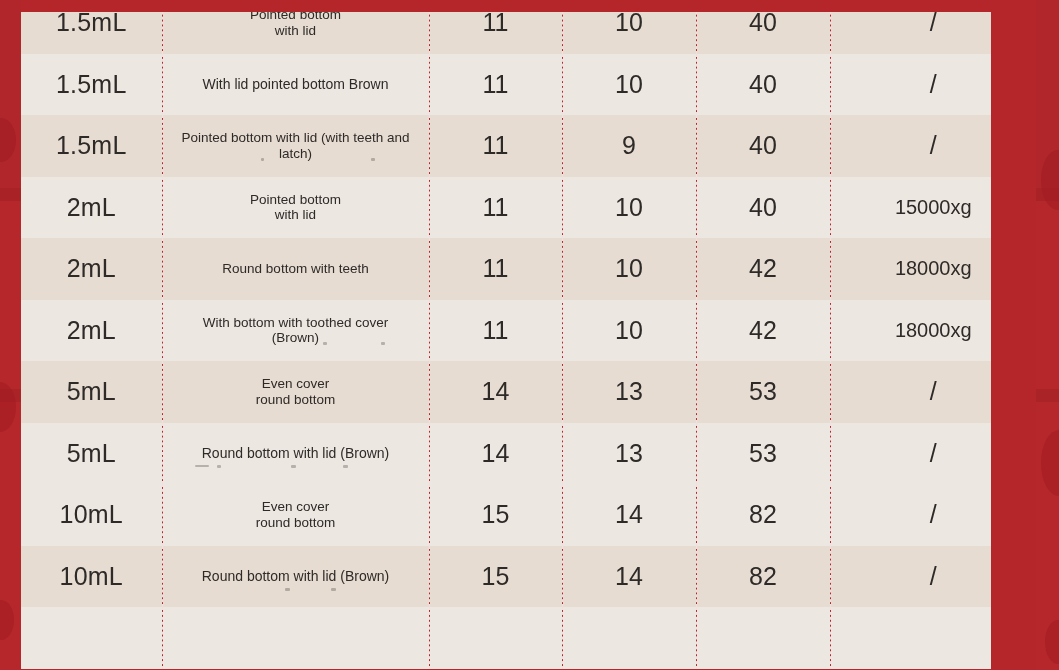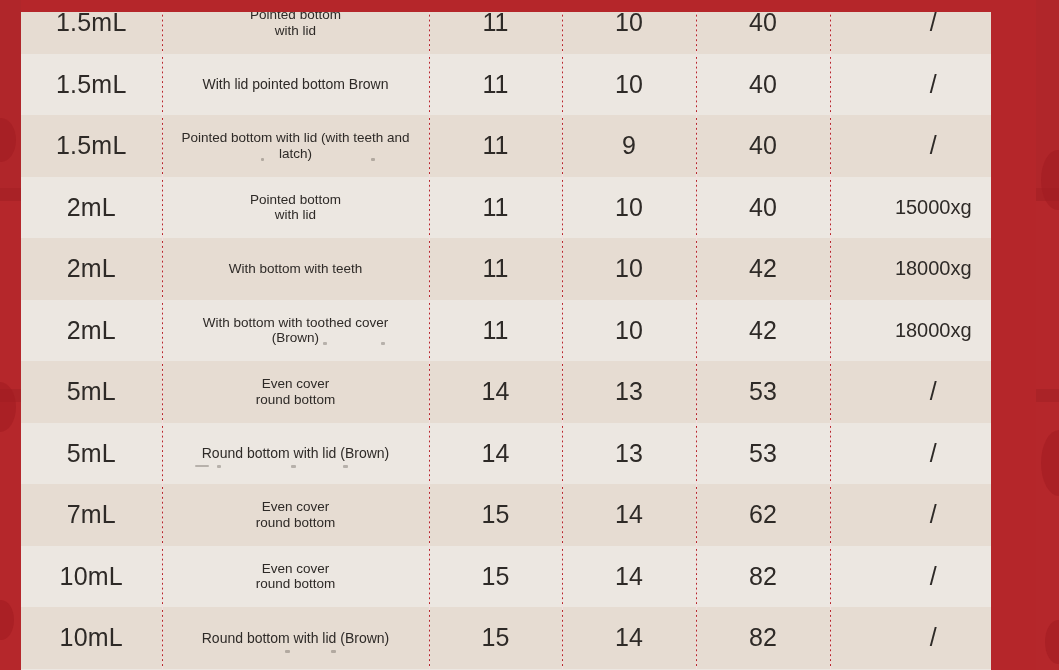--- a/index.html
+++ b/index.html
@@ -184,21 +184,21 @@
             <td class="cell-volume">2mL</td>
             <td class="cell-desc"><span>Pointed bottom
 with lid</span></td>
             <td class="cell-num">11</td>
             <td class="cell-num">10</td>
             <td class="cell-num">40</td>
             <td class="cell-force">15000xg</td>
           </tr>
           <tr class="odd">
             <td class="cell-volume">2mL</td>
-            <td class="cell-desc"><span>With bottom with teeth</span></td>
+            <td class="cell-desc"><span>Round bottom with teeth</span></td>
             <td class="cell-num">11</td>
             <td class="cell-num">10</td>
             <td class="cell-num">42</td>
             <td class="cell-force">18000xg</td>
           </tr>
           <tr class="even">
             <td class="cell-volume">2mL</td>
             <td class="cell-desc"><span>With bottom with toothed cover
 (Brown)</span><span class="ghost"><i style="left: 160px; width: 4px; height: 3px;"></i><i style="left: 218px; width: 4px; height: 3px;"></i></span></td>
             <td class="cell-num">11</td>
@@ -214,29 +214,20 @@
             <td class="cell-num">13</td>
             <td class="cell-num">53</td>
             <td class="cell-force slash">/</td>
           </tr>
           <tr class="even">
             <td class="cell-volume">5mL</td>
             <td class="cell-desc small"><span>Round bottom with lid (Brown)</span><span class="ghost"><i style="left: 32px; width: 14px; height: 2px;"></i><i style="left: 54px; width: 4px; height: 3px;"></i><i style="left: 128px; width: 5px; height: 3px;"></i><i style="left: 180px; width: 5px; height: 3px;"></i></span></td>
             <td class="cell-num">14</td>
             <td class="cell-num">13</td>
             <td class="cell-num">53</td>
-            <td class="cell-force slash">/</td>
-          </tr>
-          <tr class="odd">
-            <td class="cell-volume">7mL</td>
-            <td class="cell-desc"><span>Even cover
-round bottom</span></td>
-            <td class="cell-num">15</td>
-            <td class="cell-num">14</td>
-            <td class="cell-num">62</td>
             <td class="cell-force slash">/</td>
           </tr>
           <tr class="even">
             <td class="cell-volume">10mL</td>
             <td class="cell-desc"><span>Even cover
 round bottom</span></td>
             <td class="cell-num">15</td>
             <td class="cell-num">14</td>
             <td class="cell-num">82</td>
             <td class="cell-force slash">/</td>

